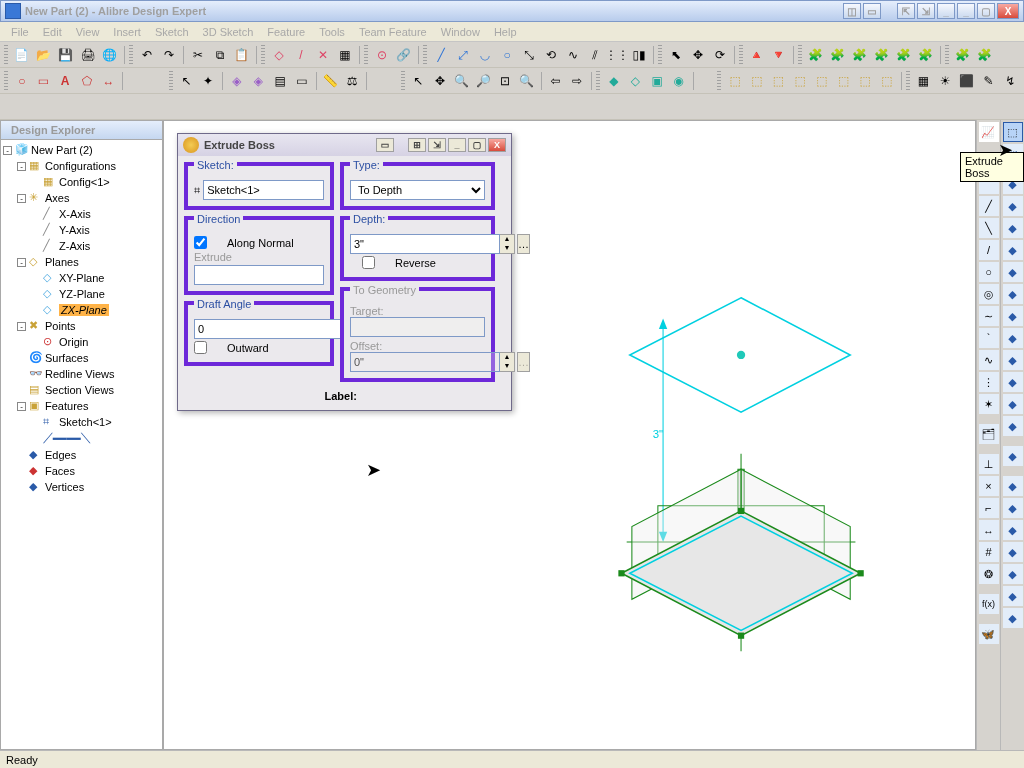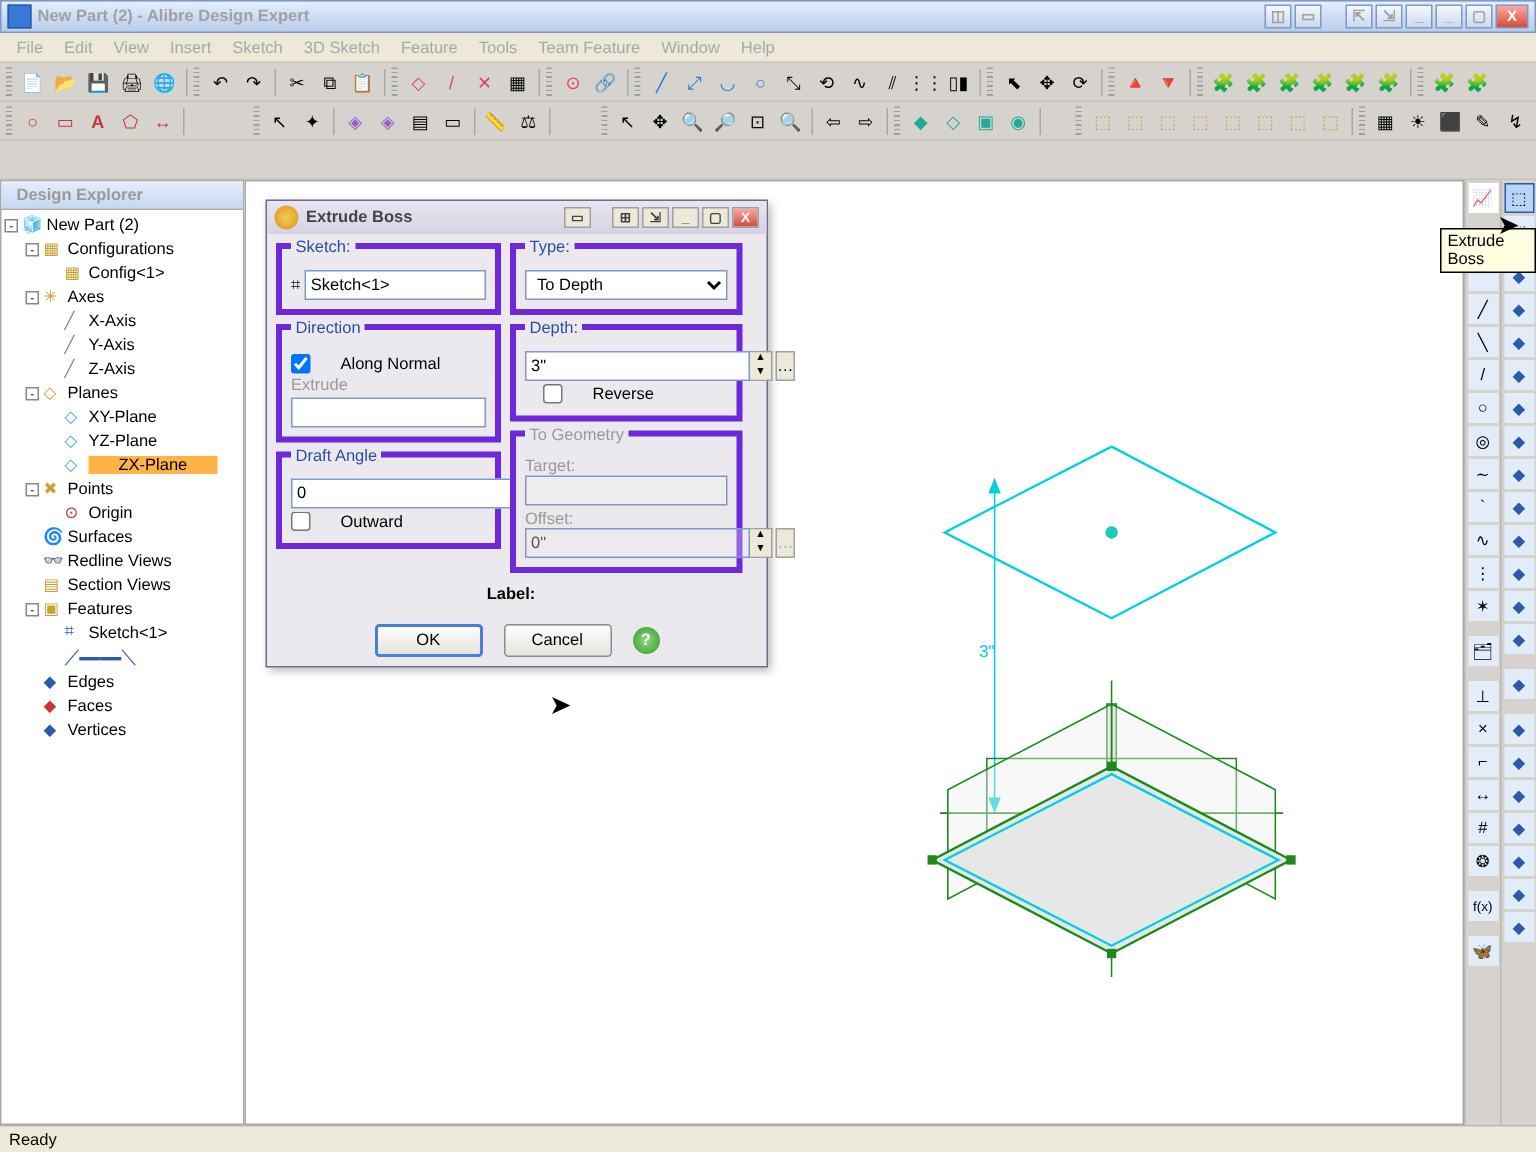--- a/index.html
+++ b/index.html
@@ -25,21 +25,21 @@
 
 
 .workspace{display:flex;height:calc(768px - 22px - 20px - 78px - 18px);position:relative;}
 .explorer{width:163px;background:#fff;border:1px solid #a9a9a9;display:flex;flex-direction:column;}
 .explorer-title{background:linear-gradient(#e5eefc,#c5d7f0);padding:3px 10px;border-bottom:1px solid #a9a9a9;color:#9a9a9a;font-weight:bold;}
 .tree{flex:1;padding:2px;overflow:auto;}
 .tree-node{display:flex;align-items:center;white-space:nowrap;padding:1px 0;}
 .tree-indent{display:inline-block;}
 .tree-toggle{width:9px;height:9px;border:1px solid #888;font-size:8px;line-height:7px;text-align:center;margin-right:3px;cursor:pointer;}
 .tree-icon{width:14px;height:14px;margin-right:2px;flex:none;}
-.tree-node.selected span.label{background:#ffb347;padding:0 20px;}
+.tree-node.selected span.label{background:#ffb347;padding:0 2px;font-style:italic;}
 
 .viewport{flex:1;background:#fff;border:1px solid #a9a9a9;position:relative;}
 .viewport svg{position:absolute;inset:0;}
 
 
 .right-rails{display:flex;}
 .rail{width:24px;background:#d6d3ce;border-left:1px solid #b8b8b8;display:flex;flex-direction:column;align-items:center;padding:2px 0;gap:2px;}
 .rb{width:20px;height:20px;border:1px solid transparent;cursor:pointer;background:#e3edf9;display:flex;align-items:center;justify-content:center;}
 
 
@@ -552,23 +552,18 @@
           </div>
           <button class="small-btn" disabled="">…</button>
         </div>
       </div>
     </div>
 
     <div class="label-row">
       <b>Label:</b>
     </div>
   </div>
-  <div class="dlg-buttons">
-    <button class="dlg-btn primary">OK</button>
-    <button class="dlg-btn">Cancel</button>
-    <div class="help-ico">?</div>
-  </div>
 </div>
 
 <div class="tooltip" style="left:960px;top:152px;">Extrude Boss</div>
 
 <div class="cursor-img" style="left:366px;top:459px;">➤</div>
 <div class="cursor-img" style="left:998px;top:139px;">➤</div>
 
 </body></html>

